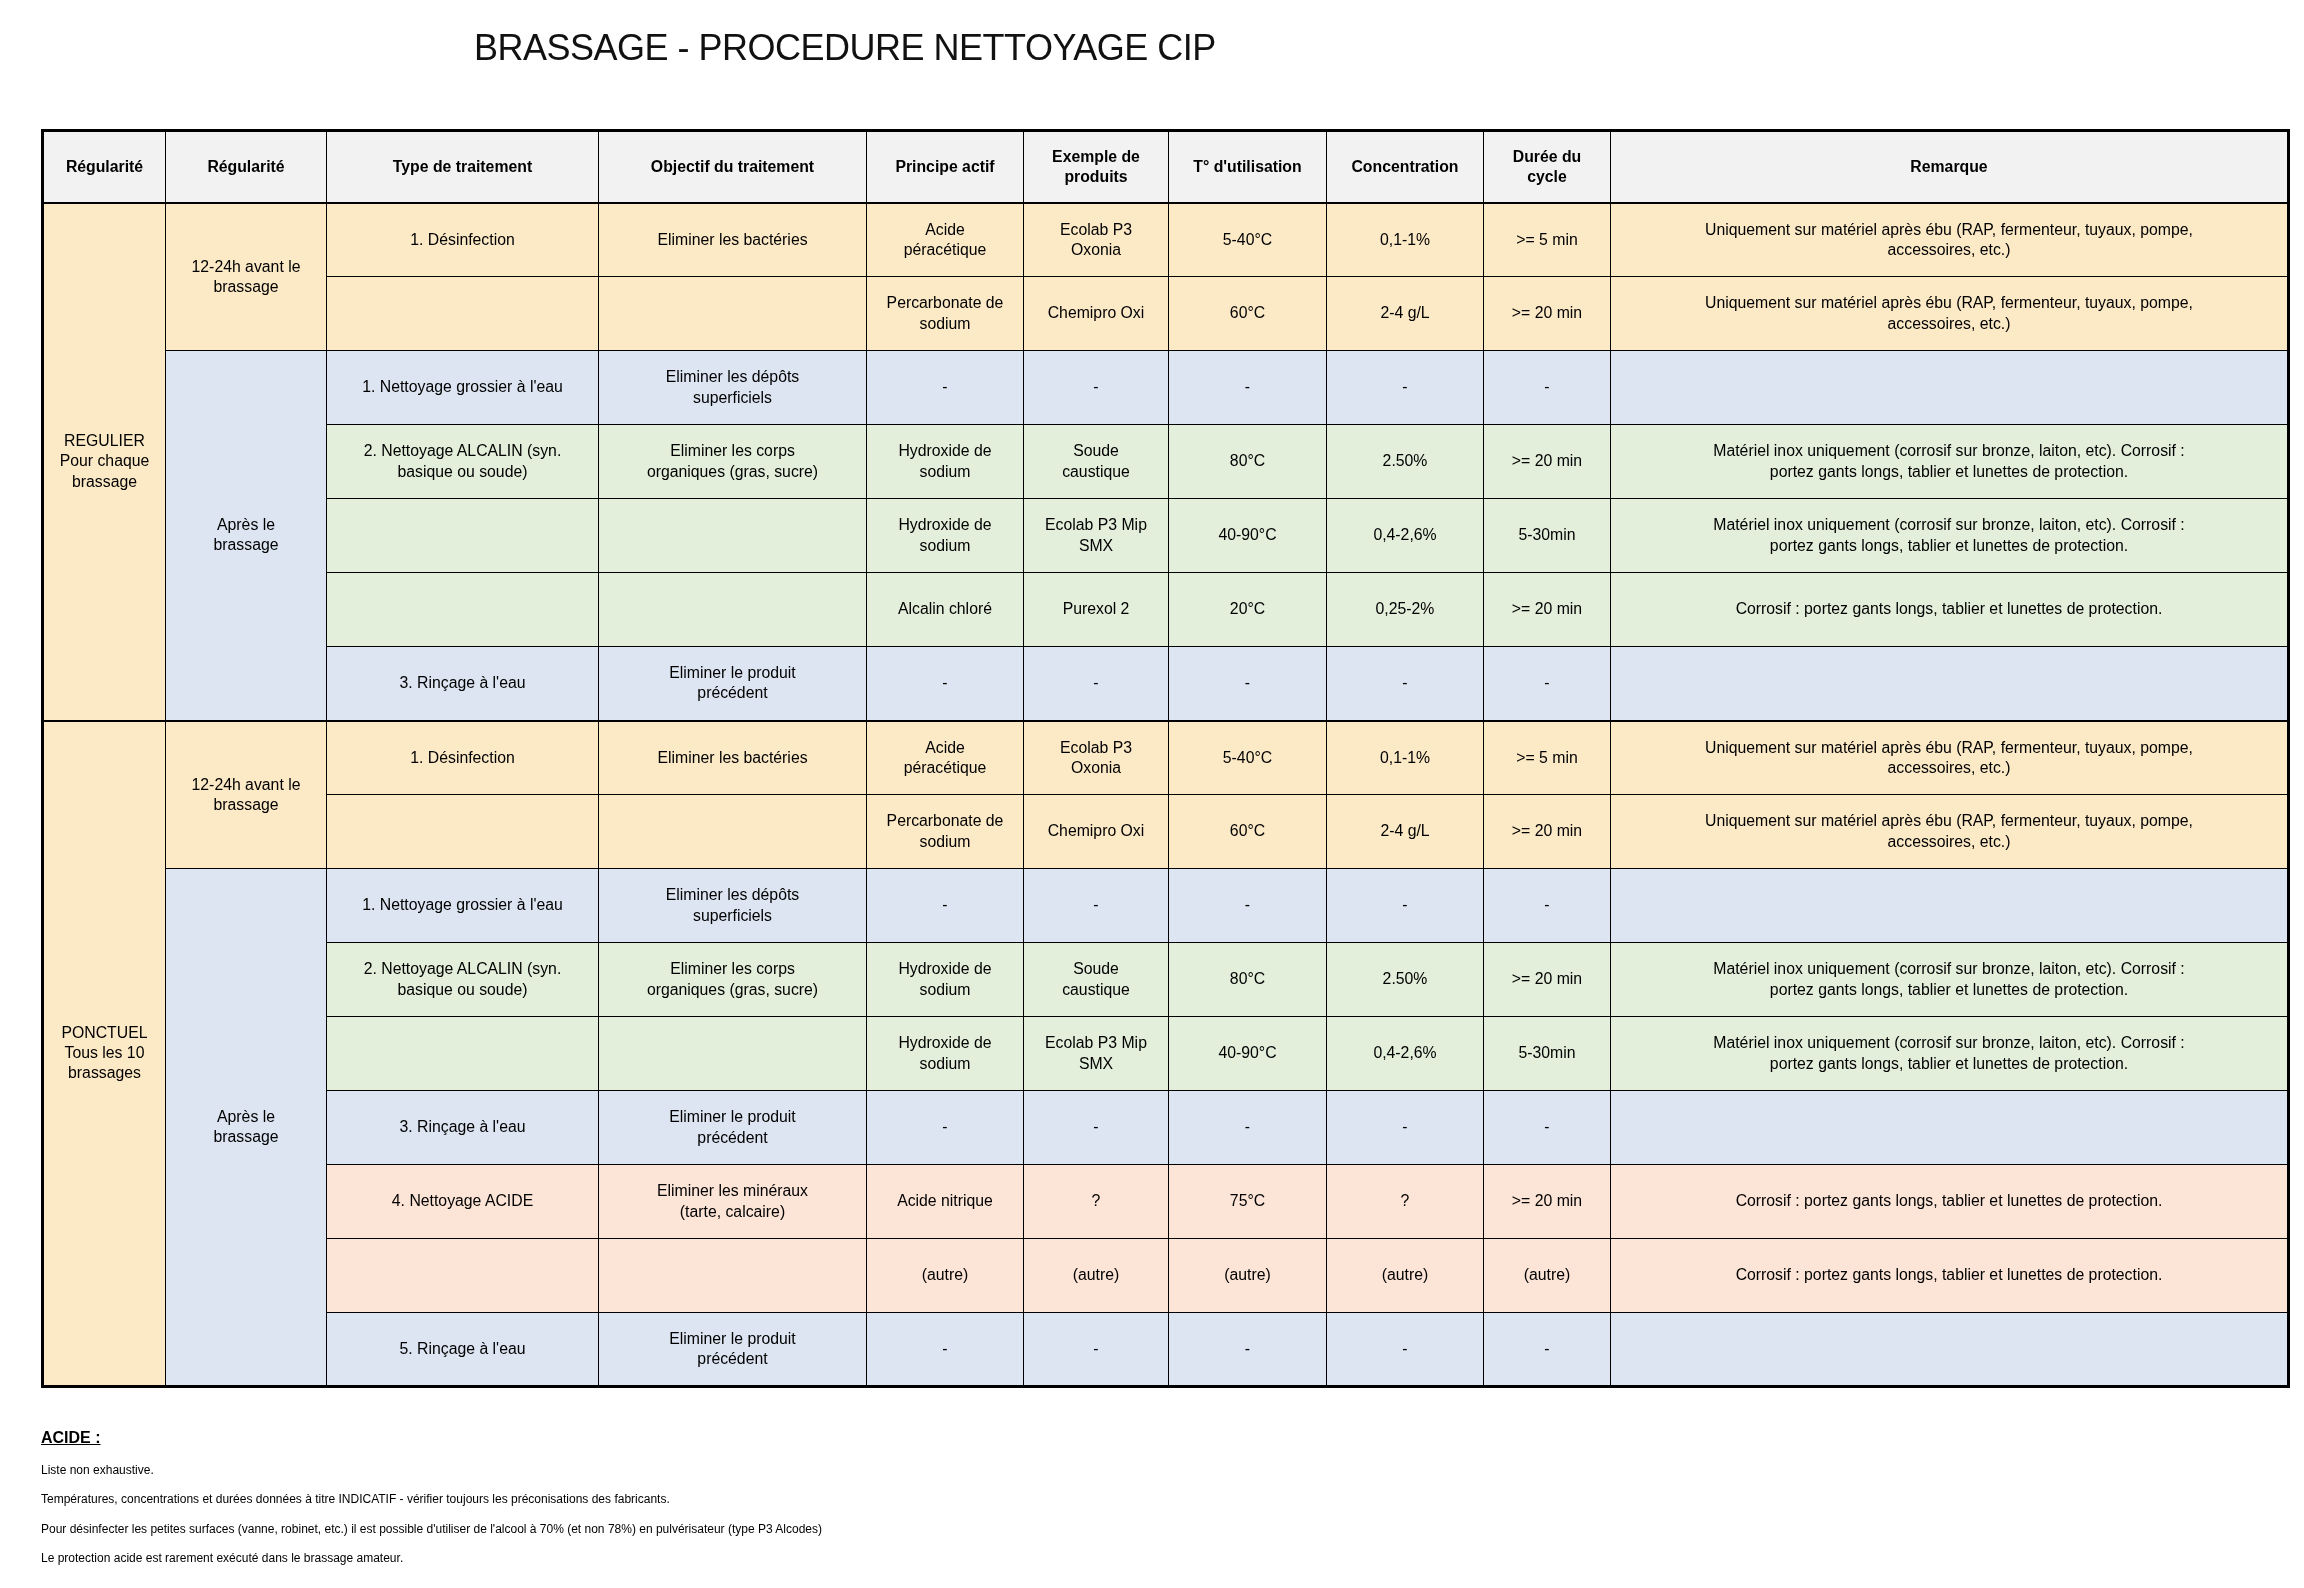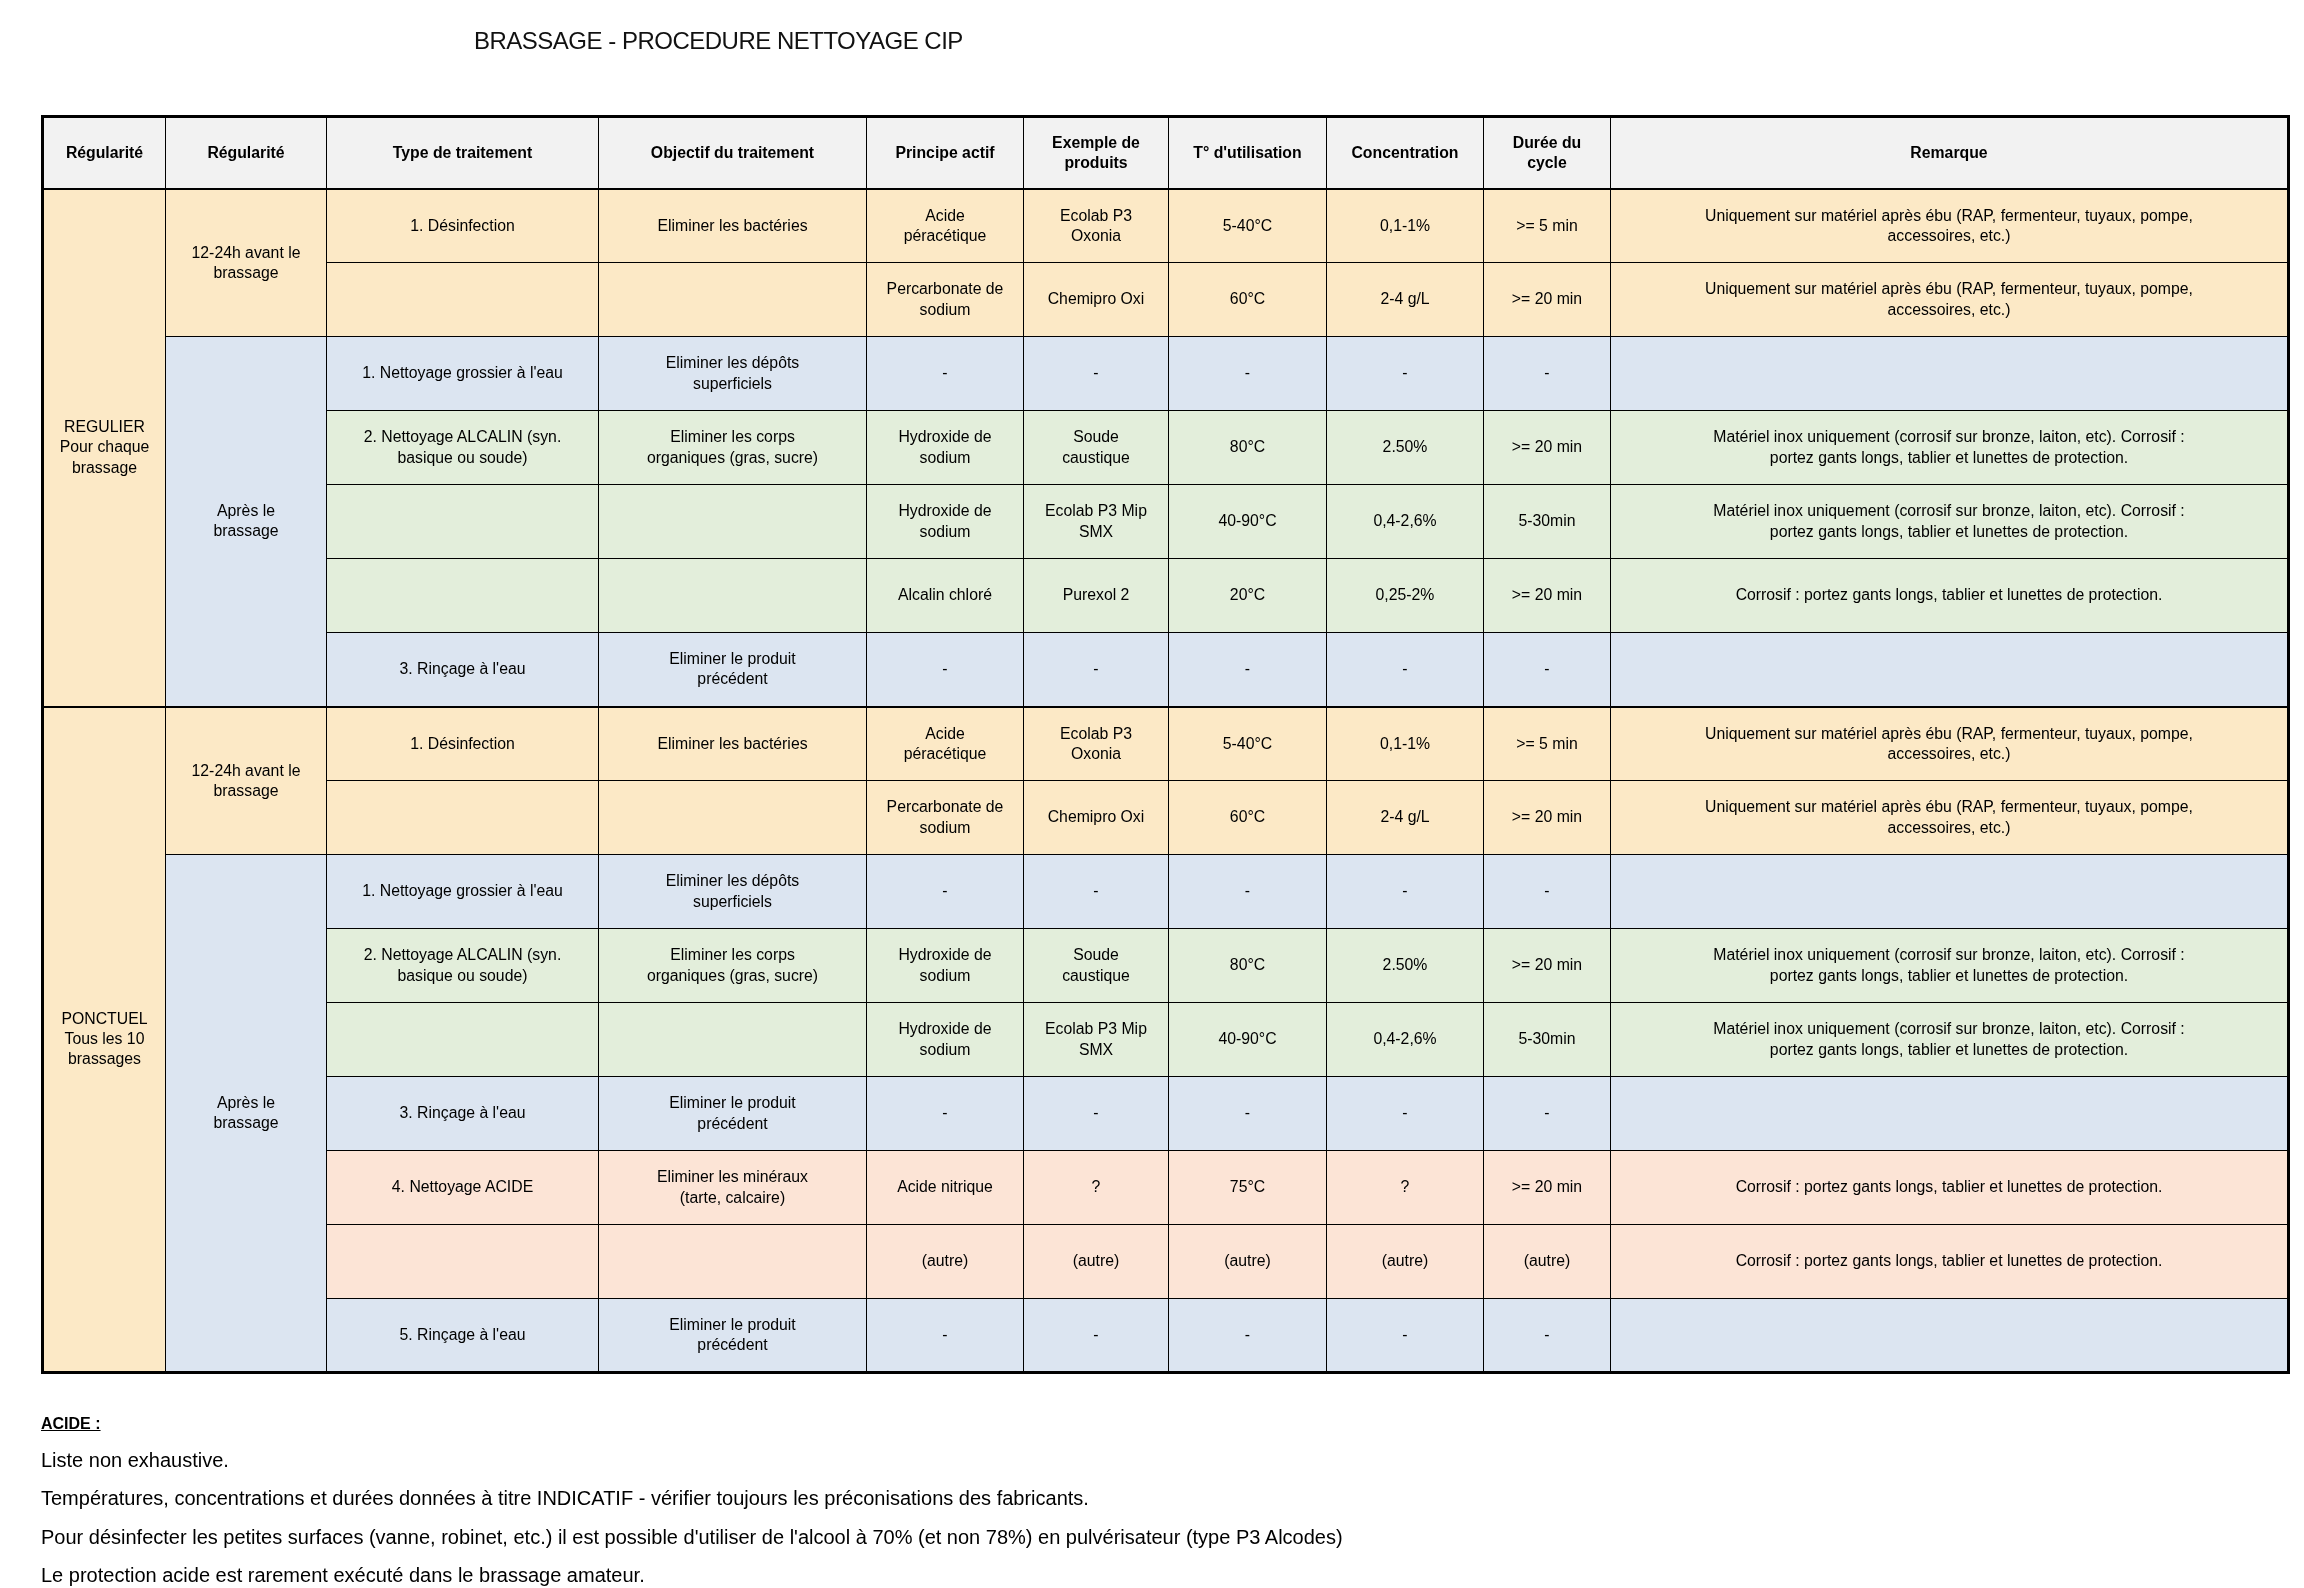--- a/index.html
+++ b/index.html
@@ -7,21 +7,21 @@
     --salmon:#FCE4D6; --gray:#F2F2F2; --ink:#000000;
   }
   *{box-sizing:border-box;}
   html,body{margin:0;padding:0;}
   body{
     width:2304px;min-height:1589px;background:#ffffff;
     font-family:"Liberation Sans",sans-serif;color:#000;
   }
   .title{
     margin:27px 0 0 474px;
-    font-size:24px;letter-spacing:-0.5px;font-weight:400;color:#111;
+    font-size:36px;letter-spacing:-0.5px;font-weight:400;color:#111;
     white-space:pre;
   }
   table.cip{
     margin:60px 0 0 41px;
     width:2245px;
     border-collapse:collapse;
     table-layout:fixed;
     border:3.6px solid var(--ink);
   }
   td{
@@ -46,21 +46,21 @@
   td.side{background:var(--gray);}
   td.l{text-align:center;padding:1.8px 3.6px;}
   td.remark{padding:1.8px 16px;}
   tr.grp td{border-top-width:1.8px;}
   tr.sec td{border-top-width:2.7px;}
   td.bl2{border-left-width:1.8px;}
   .notes{margin:41px 0 18px 41px;}
   .notes .nhead{
     font-size:16px;font-weight:700;text-decoration:underline;margin:0 0 16px 0;
   }
-  .notes p{font-size:20px;margin:0 0 15.3px 0;}
+  .notes p{font-size:12px;margin:0 0 15.3px 0;}
 </style>
 </head>
 <body>
 
 <div class="title">BRASSAGE - PROCEDURE NETTOYAGE CIP</div>
 
 <table class="cip">
   <colgroup>
     <col style="width:123px">
       <col style="width:161px">

